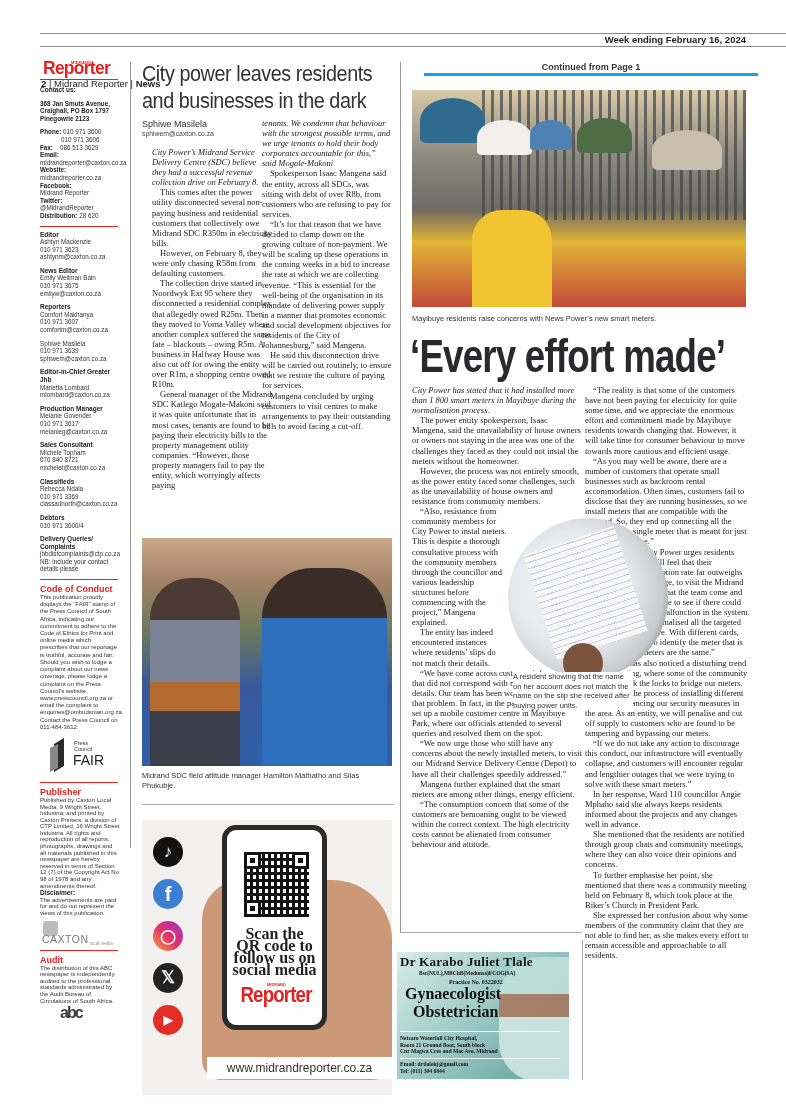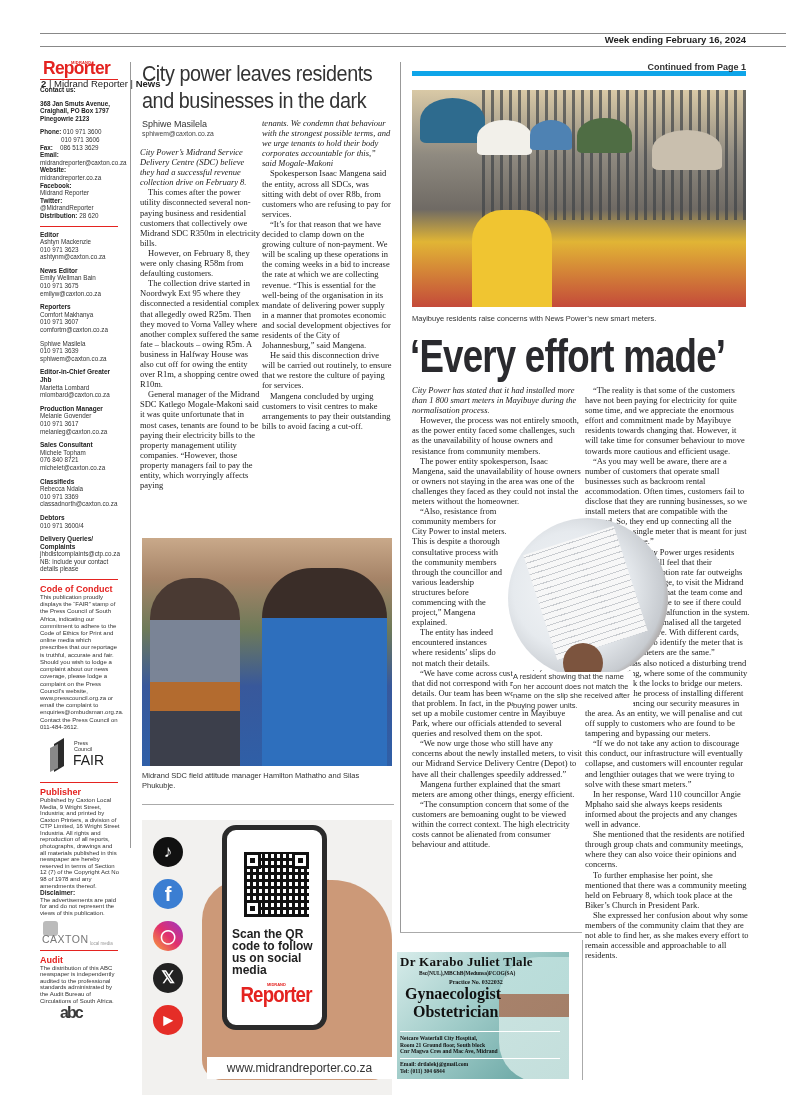--- a/index.html
+++ b/index.html
@@ -25,46 +25,46 @@
   .sb-redhead { color: #e42320; font-weight: bold; font-size: 9px; line-height: 10px; }
   .vrule1 { left: 130px; top: 62px; height: 786px; border-left: 1px solid #999; }
 
   
   .headline { left: 142px; top: 60px; width: 250px; font-family: "Liberation Sans", sans-serif; font-size: 22.5px; line-height: 27px; color: #333; letter-spacing: -0.5px; transform: scaleX(0.88); transform-origin: left top; white-space: nowrap; }
   .byline { left: 142px; top: 119px; font-family: "Liberation Sans", sans-serif; font-size: 9px; line-height: 11px; color: #333; }
   .byemail { left: 142px; top: 130px; font-family: "Liberation Sans", sans-serif; font-size: 6.8px; color: #444; }
   .col { font-size: 8.5px; line-height: 10.1px; color: #222; text-align: left; }
   .col p { text-indent: 8px; }
   .col p.first { text-indent: 0; font-style: italic; }
-  .col1 { left: 140px; top: 147px; width: 120px; }
+  .col1 { left: 152px; top: 147px; width: 120px; }
   .col2 { left: 262px; top: 118px; width: 130px; }
 
   .photo1 { left: 142px; top: 538px; width: 250px; height: 228px; background: linear-gradient(180deg, #c9a98a 0%, #a58367 18%, #6e7a59 40%, #38589b 65%, #2f5fa7 100%); overflow: hidden; }
   .photo1 .p1 { position: absolute; left: 8px; top: 40px; width: 90px; height: 190px; background: linear-gradient(180deg,#4a3a33 0 22%, #7a8496 22% 55%, #b36b2f 55% 70%, #3c3f4b 70%); border-radius: 40px 40px 0 0; }
   .photo1 .p2 { position: absolute; left: 120px; top: 30px; width: 125px; height: 200px; background: linear-gradient(180deg,#3a2d28 0 25%, #2e6fbd 25%); border-radius: 50px 50px 0 0; }
   .cap1 { left: 142px; top: 771px; width: 250px; font-family: "Liberation Sans", sans-serif; font-size: 7.5px; line-height: 9.5px; color: #333; }
   .hr-mid { left: 142px; top: 804px; width: 252px; border-top: 1px solid #aaa; }
 
   .social-ad { left: 142px; top: 820px; width: 250px; height: 275px; background: #f2f1ef; overflow: hidden; }
   .soc-icon { position: absolute; left: 11px; width: 30px; height: 30px; border-radius: 50%; color: #fff; font-family: "Liberation Sans", sans-serif; font-weight: bold; text-align: center; line-height: 30px; font-size: 17px; }
   .phone { position: absolute; left: 80px; top: 5px; width: 105px; height: 205px; border: 5px solid #2b2b2b; border-radius: 14px; background: #fff; }
   .hand { position: absolute; left: 60px; top: 60px; width: 190px; height: 200px; background: #c58a63; border-radius: 40px 60px 20px 20px; opacity: 0.85; }
   .qr { position: absolute; left: 17px; top: 22px; width: 65px; height: 65px; background:
       repeating-linear-gradient(90deg, #111 0 3px, transparent 3px 6px),
       repeating-linear-gradient(0deg, #111 0 3px, #fff 3px 7px); }
   .qr-corner { position: absolute; width: 17px; height: 17px; border: 3px solid #111; background: #fff; }
   .qr-corner::after { content: ""; position: absolute; left: 3px; top: 3px; width: 5px; height: 5px; background: #111; }
-  .scan-text { position: absolute; left: 5px; top: 98px; width: 85px; font-family: Liberation Sans, sans-serif; font-weight: bold; font-size: 12px; line-height: 12px; color: #222; }
+  .scan-text { position: absolute; left: 5px; top: 98px; width: 85px; text-align: center; font-family: Liberation Serif, serif; font-weight: bold; font-size: 16px; line-height: 12px; color: #222; }
   .phone-logo-s { position: absolute; left: 40px; top: 152px; font-family: "Liberation Sans", sans-serif; font-size: 4px; font-weight: bold; color: #e42320; }
   .phone-logo { position: absolute; left: 4px; top: 152px; width: 90px; text-align: center; font-family: "Liberation Sans", sans-serif; font-size: 22px; font-weight: bold; color: #e42320; letter-spacing: -1px; transform: scaleX(0.85); }
   .url-bar { position: absolute; left: 65px; top: 237px; width: 185px; height: 22px; background: #fff; font-family: "Liberation Sans", sans-serif; font-size: 12px; line-height: 22px; text-align: center; color: #333; }
 
   
   .vrule2 { left: 400px; top: 62px; height: 870px; border-left: 1px solid #999; }
-  .cont { left: 412px; top: 59px; width: 334px; height: 17px; border-bottom: 5px solid #0ea5e9; font-family: "Liberation Sans", sans-serif; font-size: 9px; font-weight: bold; line-height: 17px; text-align: right; color: #333; }
+  .cont { left: 424px; top: 59px; width: 334px; height: 17px; border-bottom: 3px solid #0ea5e9; font-family: "Liberation Sans", sans-serif; font-size: 9px; font-weight: bold; line-height: 17px; text-align: center; color: #333; }
   .photo2 { left: 412px; top: 90px; width: 334px; height: 217px; background: linear-gradient(180deg, #d9c9a6 0%, #8f8a80 30%, #6f6a64 55%, #e1b535 70%, #c44a3a 100%); overflow: hidden; }
   .fence { position: absolute; left: 70px; top: 0; width: 264px; height: 130px; background: repeating-linear-gradient(90deg, #3f4347 0 3px, transparent 3px 9px); opacity: 0.7; }
   .hat { position: absolute; border-radius: 50% 50% 10% 10%; }
   .cap2 { left: 412px; top: 314px; width: 334px; font-family: "Liberation Sans", sans-serif; font-size: 7.5px; line-height: 9px; color: #333; }
   .bighead { left: 410px; top: 331px; width: 340px; font-family: "Liberation Sans", sans-serif; font-weight: bold; font-size: 47px; line-height: 50px; color: #2a2a2e; letter-spacing: -1px; transform: scaleX(0.78); transform-origin: left top; white-space: nowrap; }
   .col3 { left: 412px; top: 385px; width: 170px; }
   .col4 { left: 585px; top: 385px; width: 165px; }
   .circle { left: 508px; top: 518px; width: 160px; height: 160px; border-radius: 50%; background: radial-gradient(circle at 40% 45%, #f4f6f8 0%, #e6eaee 45%, #c7cbd0 70%, #6a4f3e 90%); overflow: hidden; }
   .circle .slip { position: absolute; left: 30px; top: 20px; width: 95px; height: 110px; background: repeating-linear-gradient(0deg, #f7f7f7 0 5px, #c9ccd0 5px 6px); transform: rotate(-18deg); }
   .circle .thumb { position: absolute; left: 55px; top: 125px; width: 40px; height: 40px; border-radius: 50%; background: #7c543e; }
@@ -264,22 +264,22 @@
   <div class="hat" style="left:118px;top:30px;width:42px;height:30px;background:#4e82b3;"></div>
   <div class="hat" style="left:165px;top:28px;width:55px;height:35px;background:#4f6d44;"></div>
   <div class="hat" style="left:240px;top:40px;width:70px;height:40px;background:#c9bfae;"></div>
   <div style="position:absolute;left:60px;top:120px;width:80px;height:100px;background:#f0c531;border-radius:30px 30px 0 0;"></div>
 </div>
 <div class="abs cap2">Mayibuye residents raise concerns with News Power’s new smart meters.</div>
 <div class="abs bighead">‘Every effort made’</div>
 
 <div class="abs col col3">
   <p class="first">City Power has stated that it had installed more than 1 800 smart meters in Mayibuye during the normalisation process.</p>
+  <p>The power entity spokesperson, Isaac Mangena, said the unavailability of house owners or owners not staying in the area was one of the challenges they faced as they could not instal the meters without the homeowner.</p>
   <p>However, the process was not entirely smooth, as the power entity faced some challenges, such as the unavailability of house owners and resistance from community members.</p>
-  <p>The power entity spokesperson, Isaac Mangena, said the unavailability of house owners or owners not staying in the area was one of the challenges they faced as they could not instal the meters without the homeowner.</p>
   <p style="width:96px;">“Also, resistance from community members for City Power to instal meters. This is despite a thorough consultative process with the community members through the councillor and various leadership structures before commencing with the project,” Mangena explained.</p>
   <p style="width:96px;">The entity has indeed encountered instances where residents’ slips do not match their details.</p>
   <p>“We have come across customer information that did not correspond with meter registration details. Our team has been working on resolving that problem. In fact, in the past few months, we set up a mobile customer centre in Mayibuye Park, where our officials attended to several queries and resolved them on the spot.</p>
   <p>“We now urge those who still have any concerns about the newly installed meters, to visit our Midrand Service Delivery Centre (Depot) to have all their challenges speedily addressed.”</p>
   <p>Mangena further explained that the smart meters are among other things, energy efficient.</p>
   <p>“The consumption concern that some of the customers are bemoaning ought to be viewed within the correct context. The high electricity costs cannot be alienated from consumer behaviour and attitude.</p>
 </div>
 <div class="abs col col4">
   <p>“The reality is that some of the customers have not been paying for electricity for quite some time, and we appreciate the enormous effort and commitment made by Mayibuye residents towards changing that. However, it will take time for consumer behaviour to move towards more cautious and efficient usage.</p>
   <p style="padding-left:0;">“As you may well be aware, there are a number of customers that operate small businesses such as backroom rental accommodation. Often times, customers fail to disclose that they are running businesses, so we install meters that are compatible with the demand. So, they end up connecting all the rooms from a single meter that is meant for just one household use.”</p>

